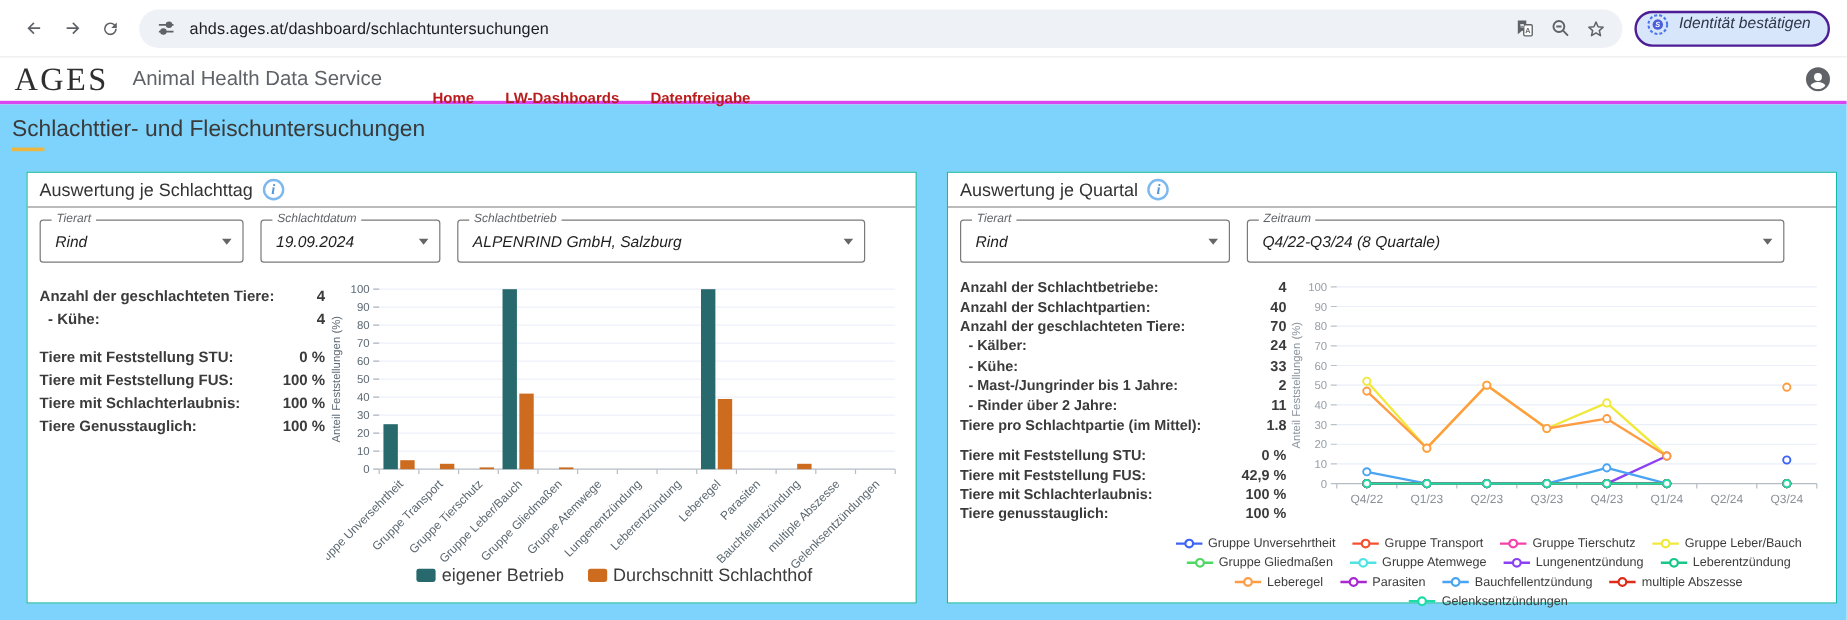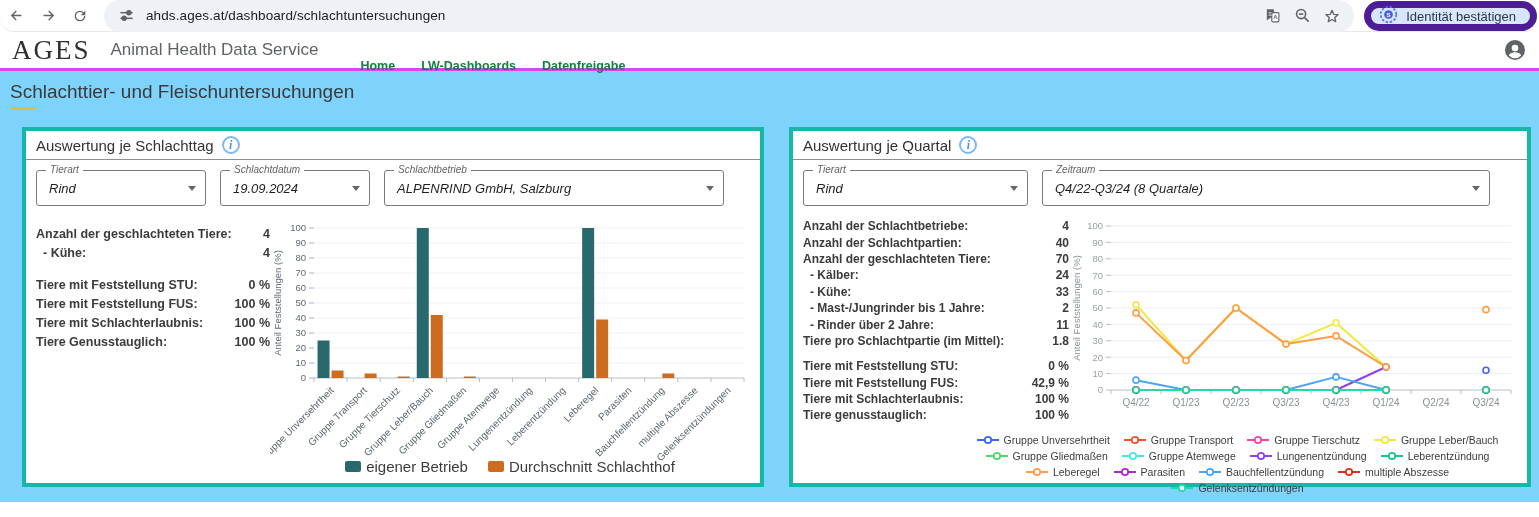--- a/index.html
+++ b/index.html
@@ -1,45 +1,45 @@
 <!DOCTYPE html>
 <html><head>
 <meta charset="utf-8">
 <style>
   * { box-sizing: border-box; margin: 0; padding: 0; }
   html,body { width:1539px; height:517px; overflow:hidden; background:#fff;
     font-family:"Liberation Sans", sans-serif; color:#3c4043; }
 
   
-  .browser-bar { height:32px; background:#fff; display:flex; align-items:center;
-    padding:0 2px; gap:4px; border-bottom:1px solid #e8e8e8;border-radius:14px; }
+  .browser-bar { height:48px; background:#fff; display:flex; align-items:center;
+    padding:0 14px; gap:4px; border-bottom:1px solid #e8e8e8; }
   .nav-ic { width:28px; height:28px; display:flex; align-items:center; justify-content:center;
     border-radius:50%; color:#5f6368; flex:0 0 auto; }
   .omnibox { flex:1; height:32px; background:#eef1f6; border-radius:16px;
     display:flex; align-items:center; padding:0 12px; gap:10px; margin:0 6px; }
   .omnibox .url { flex:1; font-size:13.5px; color:#202124; letter-spacing:.1px; }
   .omni-ic { width:20px; height:20px; display:flex; align-items:center; justify-content:center; color:#5f6368; }
-  .identity-btn { height:30px; border-radius:15px; background:#d8e6fc; border:7px solid #4c1d95;
-    display:flex; align-items:flex-end; gap:8px; padding:0 14px 0 8px; font-size:13px; color:#2d3748; flex:0 0 auto; }
+  .identity-btn { height:30px; border-radius:15px; background:#d8e6fc; border:2px solid #4c1d95;
+    display:flex; align-items:flex-start; gap:8px; padding:0 14px 0 8px; font-size:13px; color:#2d3748; flex:0 0 auto;font-style:italic; }
 
   
   .site-header { height:39px; background:#fff; display:flex; align-items:center;
     border-bottom:3px solid #d946ef; padding:0 12px; }
   .logo { font-family:"Liberation Serif", serif; font-size:27px; letter-spacing:2px; color:#2f2f2f; }
   .app-title { font-size:17px; color:#5f6368; margin-left:20px; }
   .main-nav { display:flex; gap:26px; margin-left:42px; }
-  .main-nav span { font-size:12.5px; font-weight:700; color:#15803d; cursor:pointer;margin-top:32px; }
+  .main-nav span { font-size:12.5px; font-weight:700; color:#b91c1c; cursor:pointer;margin-top:32px; }
   .header-avatar { margin-left:auto; width:24px; height:24px; }
 
   
   .page { padding:10px 8px 0 10px; background:#7dd3fc; height:431px; }
   .page-title { font-size:19px; color:#3a3a3a; font-weight:400; }
   .title-underline { width:27px; height:3px; background:#eeb63c; margin-top:4px; }
   .panels { display:flex; margin-top:17px; padding-left:12px; gap:25px; }
-  .panel { width:742px; height:360px; border:4px solid #14b8a6; background:#fff; }
+  .panel { width:742px; height:360px; border:1px solid #14b8a6; background:#fff; }
   .panel-header { height:29px; border-bottom:1px solid #8f8f8f; display:flex; align-items:center;
     gap:8px; padding:0 10px; font-size:15px; color:#333; }
   .info-icon { width:18px; height:18px; border:2px solid #7db8ee; border-radius:50%;
     color:#4f94d8; font-family:"Liberation Serif", serif; font-style:italic; font-weight:700;
     font-size:12px; display:flex; align-items:center; justify-content:center; line-height:1; }
   .panel-body { padding:10px 10px 6px 10px; }
 
   
   .filters { display:flex; gap:14px; margin-bottom:10px;font-style:italic; }
   .filter { position:relative; height:36px; border:1px solid #7a7a7a; border-radius:3px;

